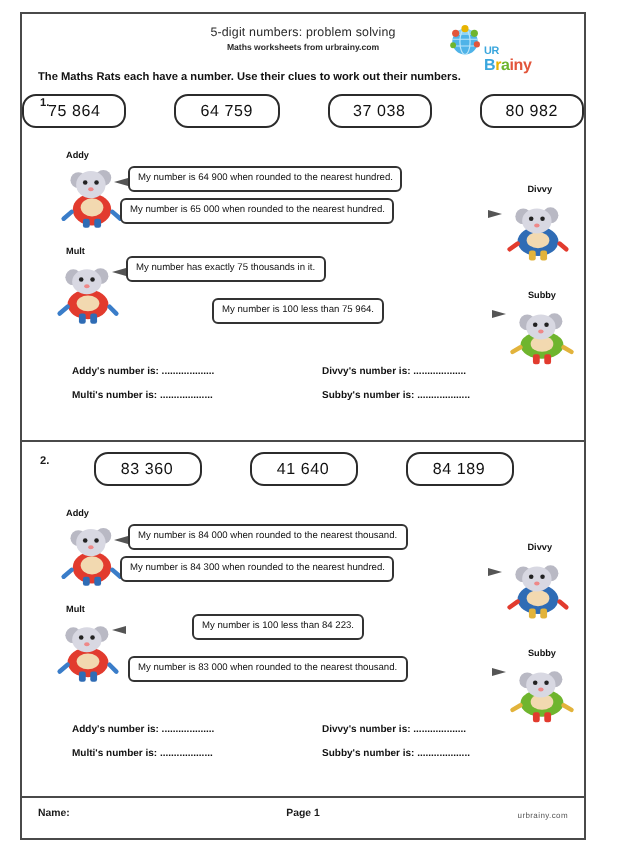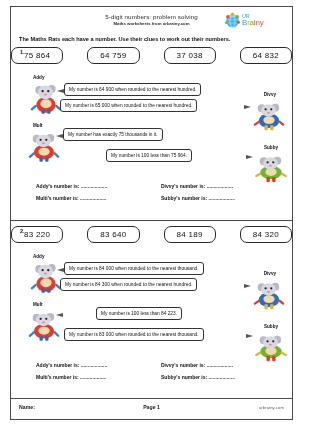--- a/index.html
+++ b/index.html
@@ -60,23 +60,23 @@
   .logo-ball {
     position: absolute;
     left: 0;
     top: 1px;
     width: 17px;
     height: 17px;
   }
   .logo-text {
     position: absolute;
     left: 18px;
-    top: 2px;
+    top: 12px;
     font-size: 7px;
-    font-weight: normal;
+    font-weight: bold;
     line-height: 7px;
     letter-spacing: -.2px;
   }
   .logo-ur { color: #3aa6dd; font-size: 5.4px; display: block; }
   .logo-brainy { color: #3aa6dd; font-size: 8px; display: block; margin-top: -1px; }
   .logo-brainy .c2 { color: #e8b400; }
   .logo-brainy .c3 { color: #6fb52e; }
   .logo-brainy .c4 { color: #e2553b; }
 
   
@@ -241,21 +241,21 @@
   </div>
 
   <div class="instruction">The Maths Rats each have a number. Use their clues to work out their numbers.</div>
 
   <div class="section" style="height:175px">
     <div class="qnum">1.</div>
     <div class="num-row">
       <div class="num-box">75 864</div>
       <div class="num-box">64 759</div>
       <div class="num-box">37 038</div>
-      <div class="num-box">64 832</div>
+      <div class="num-box">80 982</div>
     </div>
 
     <div class="char-label" style="left:22px; top:30px;">Addy</div>
     <div class="char" style="left:18px; top:36px;">
       <svg viewBox="0 0 60 60" width="34" height="34">
         <ellipse cx="30" cy="42" rx="17" ry="14" fill="#e23b2e"></ellipse>
         <ellipse cx="30" cy="40" rx="10" ry="8" fill="#f2d9b0"></ellipse>
         <circle cx="18" cy="16" r="7" fill="#b9b9c4"></circle>
         <circle cx="40" cy="14" r="7" fill="#b9b9c4"></circle>
         <ellipse cx="29" cy="20" rx="13" ry="12" fill="#d8d8e2"></ellipse>
@@ -341,24 +341,23 @@
       <div class="answer-line" style="left:25px; top:12px;">Multi's number is: ...................</div>
       <div class="answer-line" style="left:150px; top:12px;">Subby's number is: ...................</div>
     </div>
   </div>
 
   <div class="section-divider"></div>
 
   <div class="section" style="height:175px">
     <div class="qnum">2.</div>
     <div class="num-row">
-      <div class="num-box">83 220</div>
-      <div class="num-box">83 640</div>
+      <div class="num-box">83 360</div>
+      <div class="num-box">41 640</div>
       <div class="num-box">84 189</div>
-      <div class="num-box">84 320</div>
     </div>
 
     <div class="char-label" style="left:22px; top:30px;">Addy</div>
     <div class="char" style="left:18px; top:36px;">
       <svg viewBox="0 0 60 60" width="34" height="34">
         <ellipse cx="30" cy="42" rx="17" ry="14" fill="#e23b2e"></ellipse>
         <ellipse cx="30" cy="40" rx="10" ry="8" fill="#f2d9b0"></ellipse>
         <circle cx="18" cy="16" r="7" fill="#b9b9c4"></circle>
         <circle cx="40" cy="14" r="7" fill="#b9b9c4"></circle>
         <ellipse cx="29" cy="20" rx="13" ry="12" fill="#d8d8e2"></ellipse>

